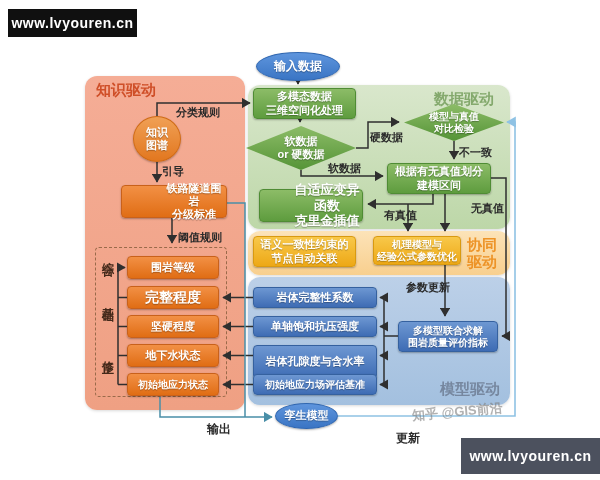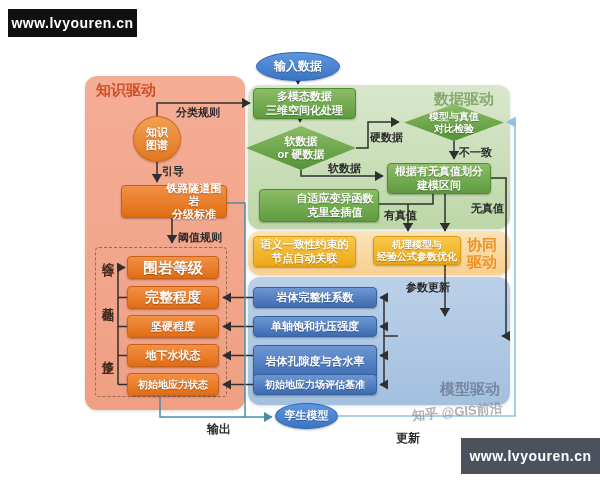--- a/index.html
+++ b/index.html
@@ -105,41 +105,43 @@
 
   <div class="abs node ellipse" style="left:256px;top:52px;width:84px;height:29px;font-size:12px;">输入数据</div>
   <div class="abs node gbox" style="left:253px;top:88px;width:103px;height:31px;font-size:11px;">多模态数据
 三维空间化处理</div>
   <div class="abs node diamond" style="left:246px;top:126px;width:110px;height:44px;font-size:11px;">软数据
 or 硬数据</div>
   <div class="abs node diamond" style="left:404px;top:104px;width:100px;height:37px;font-size:10px;">模型与真值
 对比检验</div>
   <div class="abs node gbox" style="left:387px;top:163px;width:104px;height:31px;font-size:11px;">根据有无真值划分
 建模区间</div>
-  <div class="abs node gbox" style="left:259px;top:189px;width:120px;height:33px;font-size:11px;padding-left:32px;">自适应变异函数
+  <div class="abs node gbox" style="left:259px;top:189px;width:104px;height:33px;font-size:13px;padding-left:32px;">自适应变异函数
 克里金插值</div>
   <div class="abs node abox" style="left:253px;top:236px;width:103px;height:31px;font-size:11px;">语义一致性约束的
 节点自动关联</div>
   <div class="abs node abox" style="left:373px;top:236px;width:88px;height:29px;font-size:10px;">机理模型与
 经验公式参数优化</div>
   <div class="abs node circle" style="left:133px;top:116px;width:48px;height:46px;font-size:11px;">知识
 图谱</div>
   <div class="abs node obox" style="left:121px;top:185px;width:106px;height:33px;font-size:11px;padding-left:40px;">铁路隧道围岩
 分级标准</div>
 
-  <div class="abs node obox" style="left:127px;top:256px;width:92px;height:23px;font-size:15px;">围岩等级</div>
+  <div class="abs node obox" style="left:127px;top:256px;width:92px;height:23px;font-size:11px;">围岩等级</div>
   <div class="abs node obox" style="left:127px;top:286px;width:92px;height:23px;font-size:14px;">完整程度</div>
   <div class="abs node obox" style="left:127px;top:315px;width:92px;height:23px;font-size:11px;">坚硬程度</div>
   <div class="abs node obox" style="left:127px;top:344px;width:92px;height:23px;font-size:11px;">地下水状态</div>
   <div class="abs node obox" style="left:127px;top:373px;width:92px;height:23px;font-size:10px;">初始地应力状态</div>
 
   <div class="abs node bbox" style="left:253px;top:287px;width:124px;height:21px;font-size:11px;">岩体完整性系数</div>
   <div class="abs node bbox" style="left:253px;top:316px;width:124px;height:21px;font-size:11px;">单轴饱和抗压强度</div>
   <div class="abs node bbox" style="left:253px;top:345px;width:124px;height:34px;font-size:11px;">岩体孔隙度与含水率</div>
   <div class="abs node bbox" style="left:253px;top:374px;width:124px;height:21px;font-size:10px;">初始地应力场评估基准</div>
+  <div class="abs node bbox" style="left:398px;top:321px;width:100px;height:31px;font-size:10px;">多模型联合求解
+围岩质量评价指标</div>
 
   <div class="abs node ellipse" style="left:275px;top:403px;width:63px;height:26px;font-size:11px;">孪生模型</div>
 
   <div class="abs elabel" style="left:176px;top:105px;">分类规则</div>
   <div class="abs elabel" style="left:162px;top:164px;">引导</div>
   <div class="abs elabel" style="left:178px;top:230px;">阈值规则</div>
   <div class="abs elabel" style="left:370px;top:130px;">硬数据</div>
   <div class="abs elabel" style="left:328px;top:161px;">软数据</div>
   <div class="abs elabel" style="left:459px;top:145px;">不一致</div>
   <div class="abs elabel" style="left:384px;top:208px;">有真值</div>

